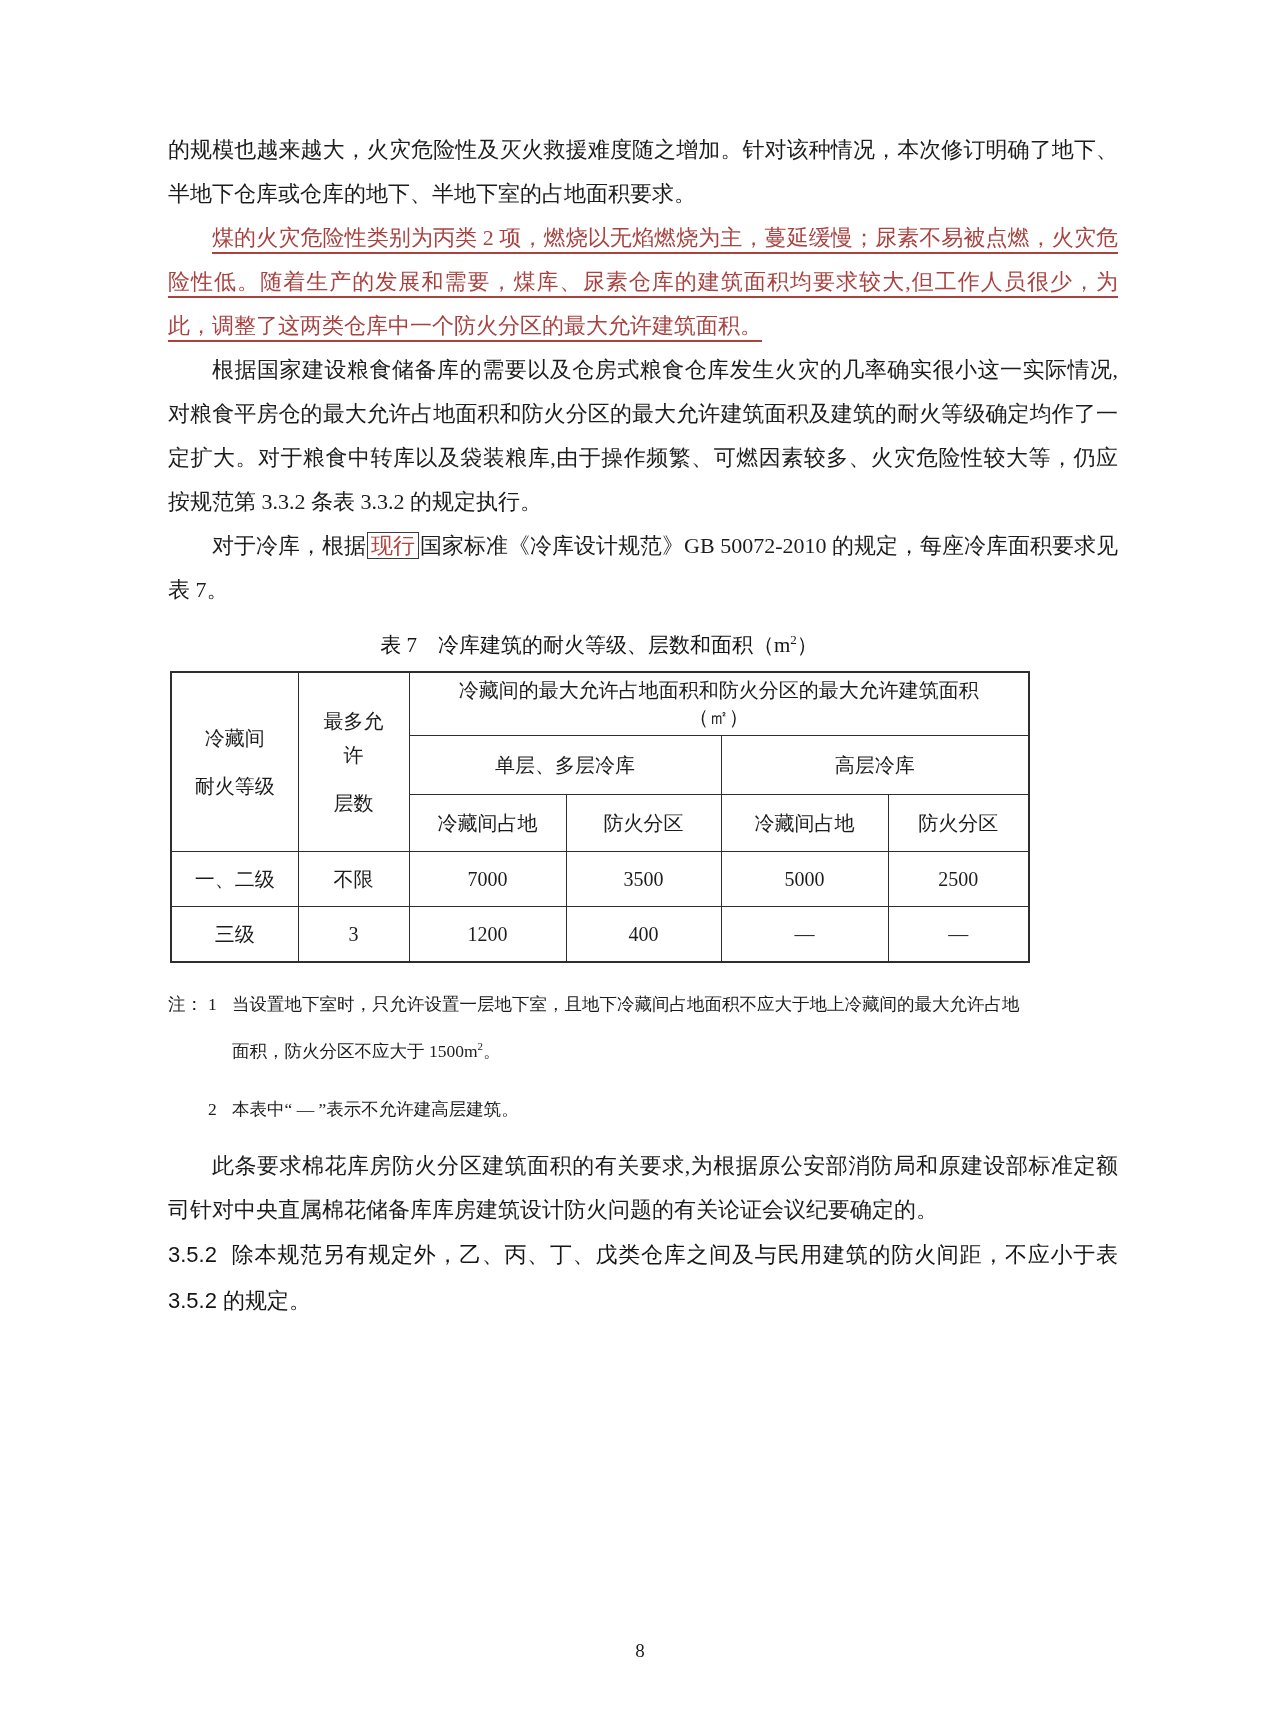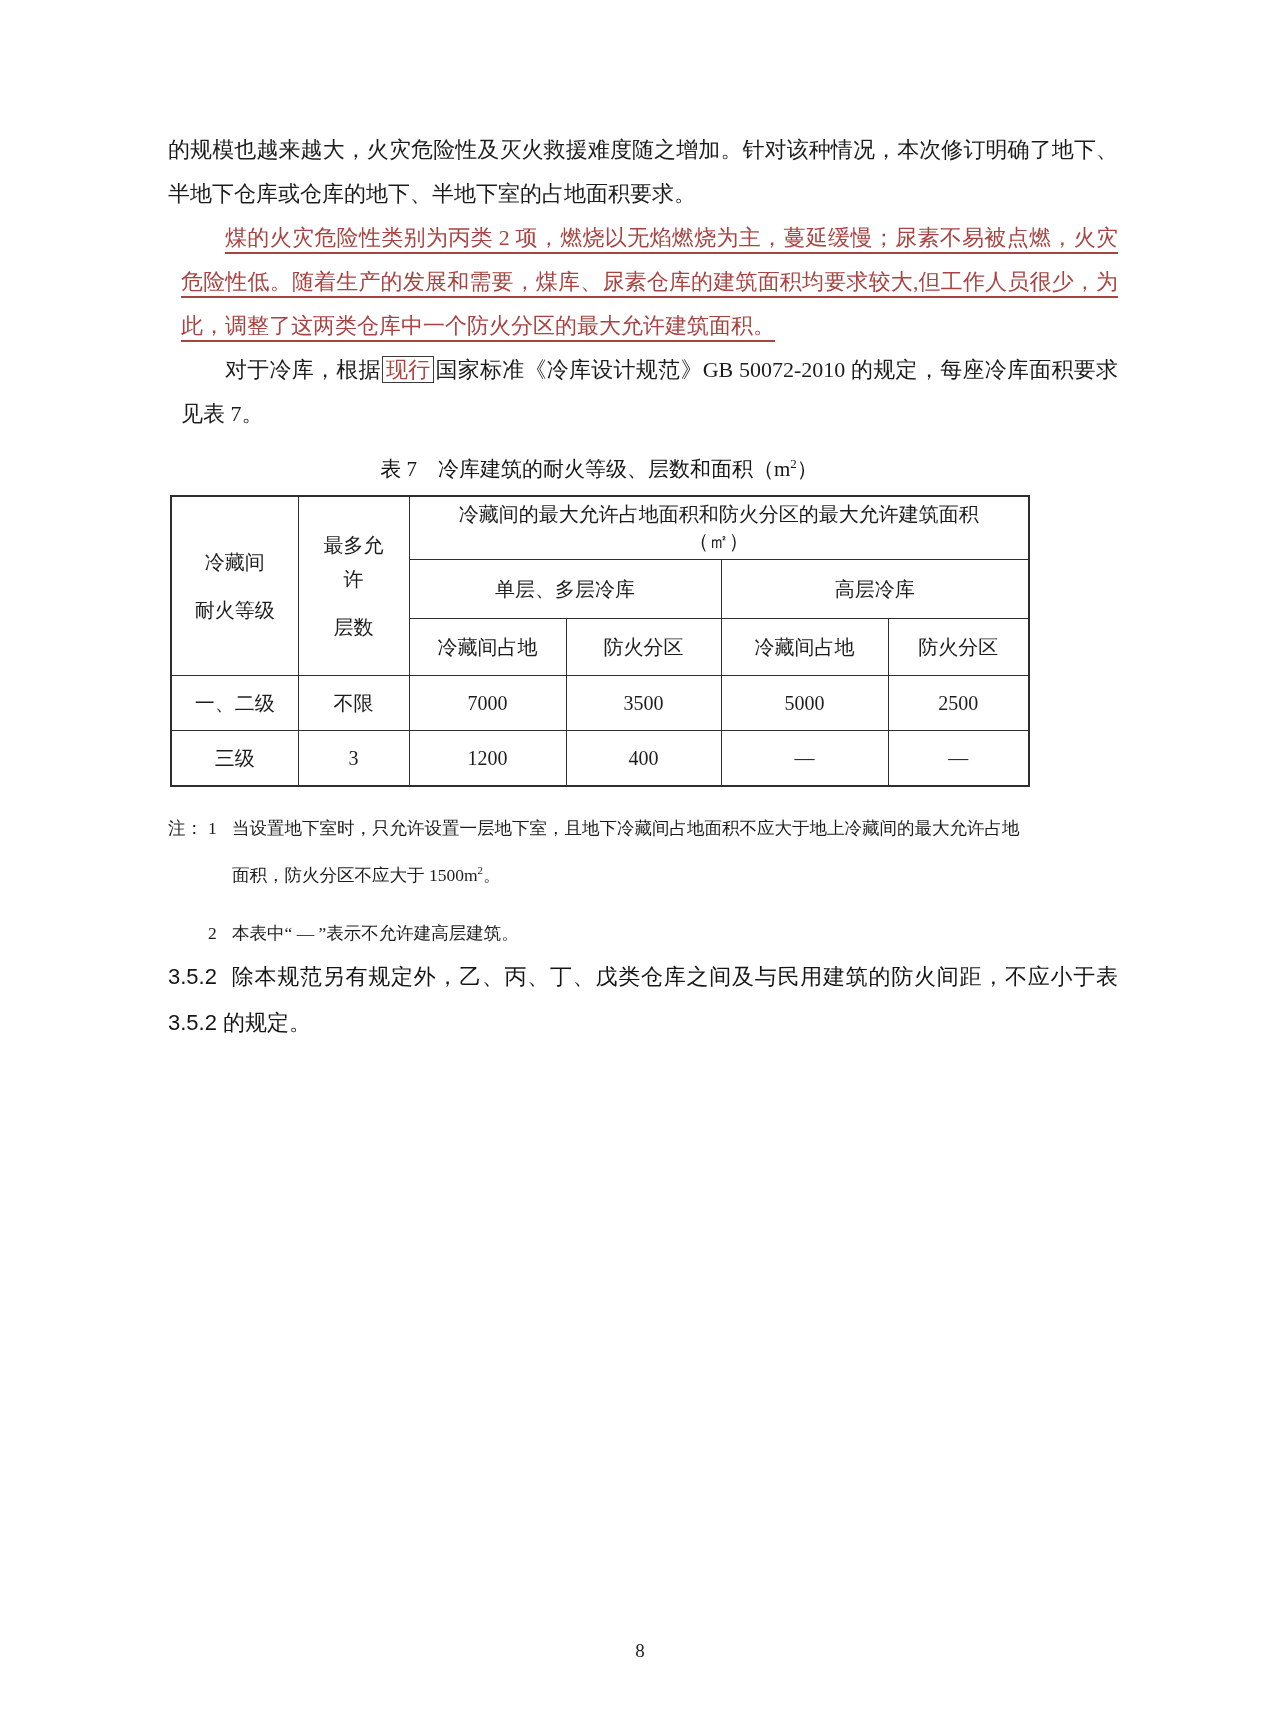--- a/index.html
+++ b/index.html
@@ -3,21 +3,21 @@
 <meta charset="utf-8">
 <style>
   html,body{margin:0;padding:0;}
   body{
     width:1280px;height:1721px;background:#ffffff;position:relative;
     font-family:"Liberation Serif","DejaVu Serif",serif;color:#1c1c1c;
     -webkit-font-smoothing:antialiased;
   }
   .content{position:absolute;left:168px;top:128px;width:950px;}
   .para{margin:0;font-size:22px;line-height:44px;text-align:justify;text-justify:inter-ideograph;}
-  .indent{text-indent:2em;margin-left:13px;}
+  .indent{text-indent:2em;}
   .red-ins{
     color:#a84341;
     text-decoration:underline;
     text-decoration-color:#a84341;
     text-decoration-thickness:1.5px;
     text-underline-offset:7px;
   }
   .boxed-term{
     color:#b04540;border:1px solid #3a3a3a;padding:0 3px;margin:0 1px;
   }
@@ -66,20 +66,21 @@
 </style>
 </head>
 <body>
 
 <div class="content">
 
   <p class="para">的规模也越来越大，火灾危险性及灭火救援难度随之增加。针对该种情况，本次修订明确了地下、半地下仓库或仓库的地下、半地下室的占地面积要求。</p>
 
   <p class="para indent red-ins">煤的火灾危险性类别为丙类 2 项，燃烧以无焰燃烧为主，蔓延缓慢；尿素不易被点燃，火灾危险性低。随着生产的发展和需要，煤库、尿素仓库的建筑面积均要求较大,但工作人员很少，为此，调整了这两类仓库中一个防火分区的最大允许建筑面积。</p>
 
+  <p class="para indent">根据国家建设粮食储备库的需要以及仓房式粮食仓库发生火灾的几率确实很小这一实际情况,对粮食平房仓的最大允许占地面积和防火分区的最大允许建筑面积及建筑的耐火等级确定均作了一定扩大。对于粮食中转库以及袋装粮库,由于操作频繁、可燃因素较多、火灾危险性较大等，仍应按规范第 3.3.2 条表 3.3.2 的规定执行。</p>
 
   <p class="para indent"><span>对于冷库，根据</span><span class="boxed-term">现行</span><span>国家标准《冷库设计规范》GB 50072-2010 的规定，每座冷库面积要求见表 7。</span></p>
 
   <div class="table-wrap">
     <div class="table-title"><span>表 7　冷库建筑的耐火等级、层数和面积（m</span><sup>2</sup><span>）</span></div>
 
     <table class="t7">
       <colgroup>
         <col style="width:127px">
           <col style="width:111px">
@@ -136,19 +137,20 @@
       <span class="note-no">1</span>
       <span class="note-lines"><span>当设置地下室时，只允许设置一层地下室，且地下冷藏间占地面积不应大于地上冷藏间的最大允许占地</span><br><span>面积，防火分区不应大于 1500m</span><sup>2</sup><span>。</span></span>
     </div>
     <div class="note-item">
       <span class="note-label hidden">注：</span>
       <span class="note-no">2</span>
       <span class="note-lines">本表中“ — ”表示不允许建高层建筑。</span>
     </div>
   </div>
 
+  <p class="para indent p5">此条要求棉花库房防火分区建筑面积的有关要求,为根据原公安部消防局和原建设部标准定额司针对中央直属棉花储备库库房建筑设计防火问题的有关论证会议纪要确定的。</p>
 
 
   <p class="clause"><span class="clause-no">3.5.2</span><span>除本规范另有规定外，乙、丙、丁、戊类仓库之间及与民用建筑的防火间距，不应小于表 3.5.2 的规定。</span></p>
 
 </div>
 
 <div class="page-number">8</div>
 
 </body></html>

